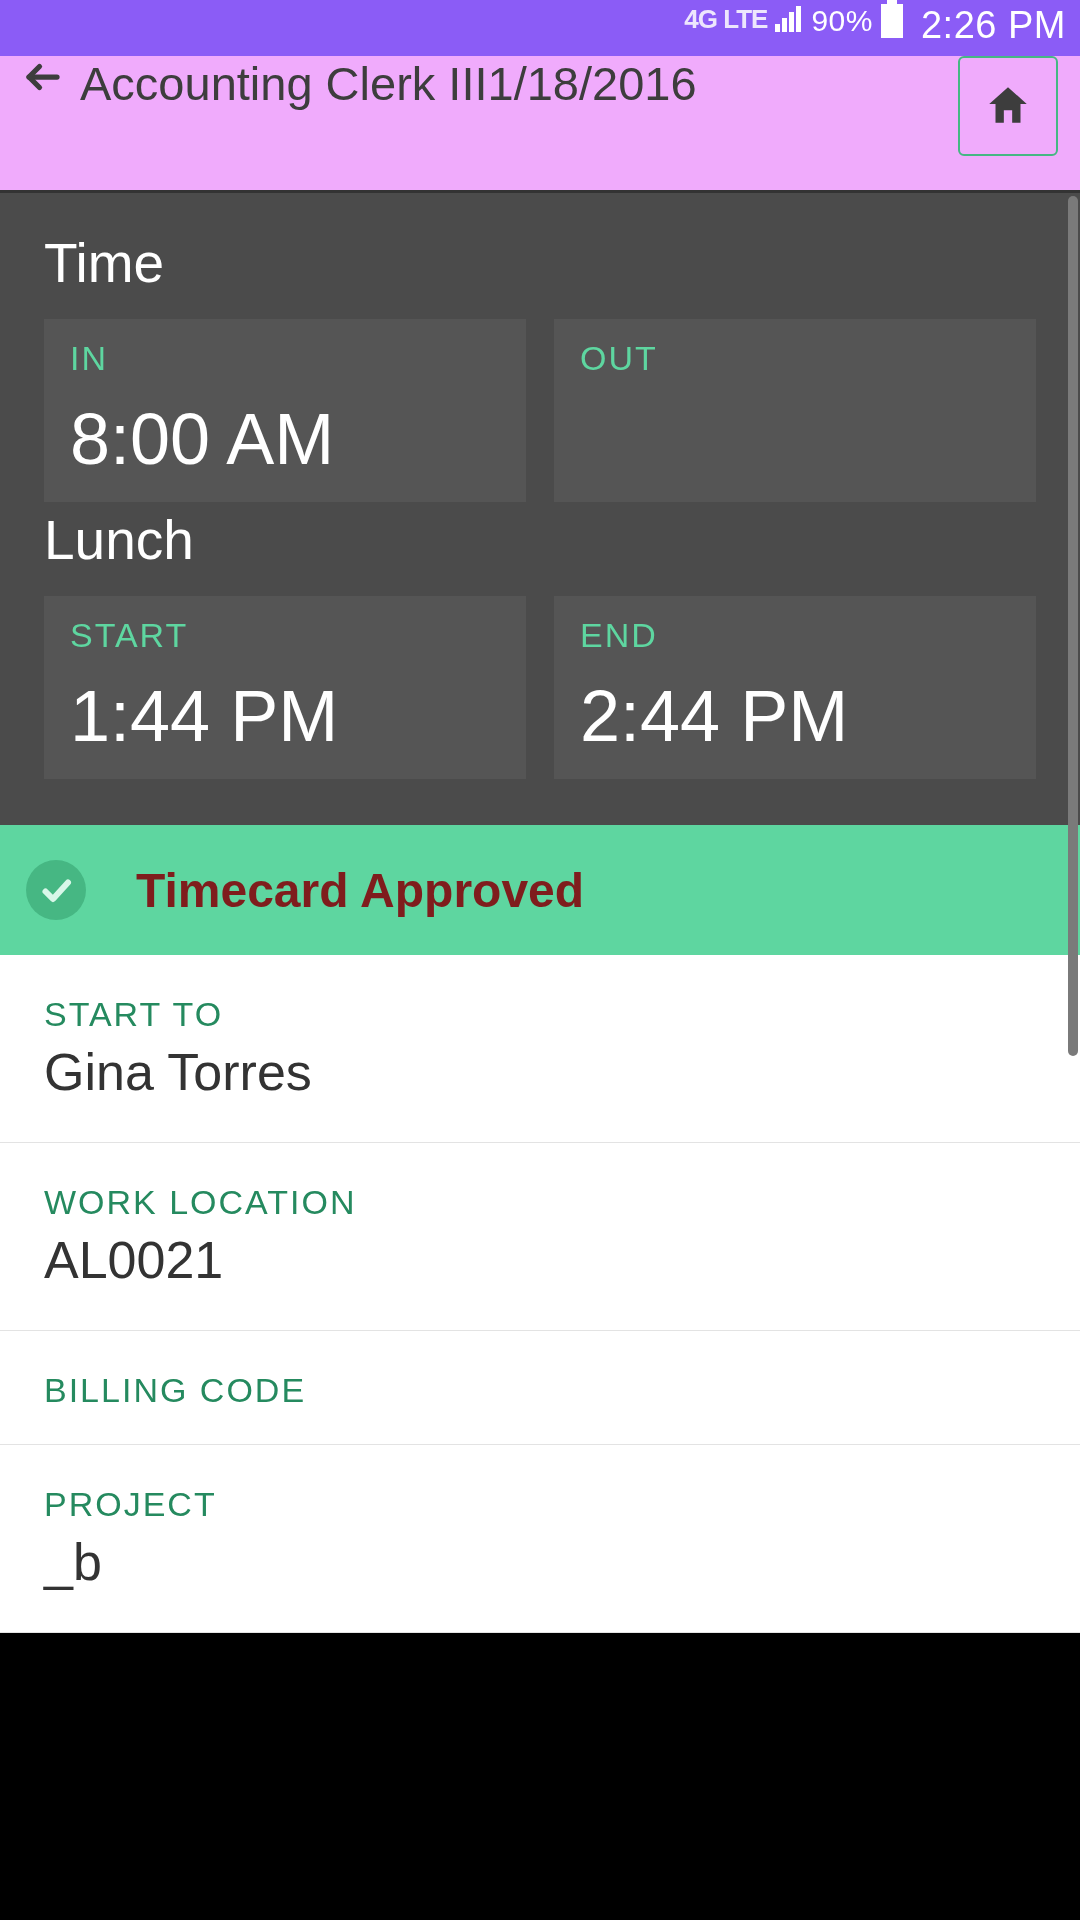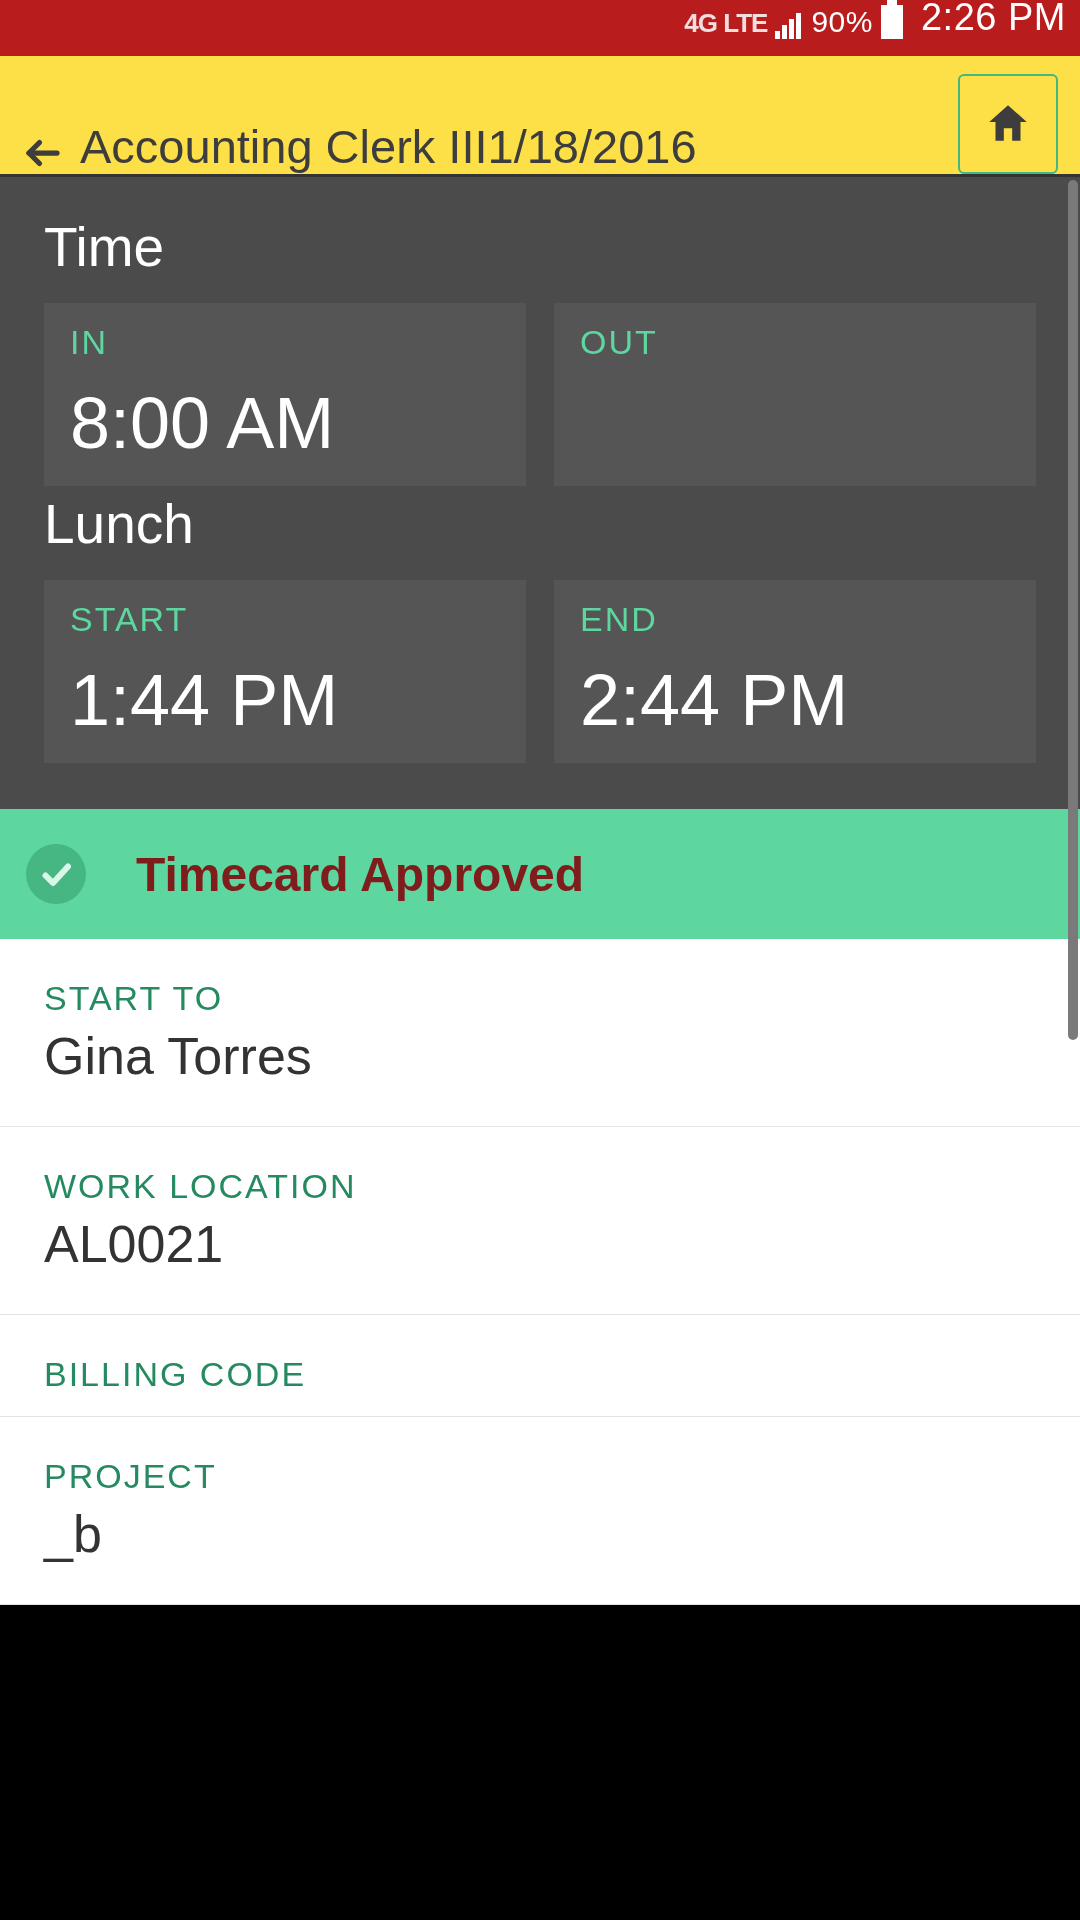--- a/index.html
+++ b/index.html
@@ -1,35 +1,35 @@
 <!DOCTYPE html>
 <html><head>
 <meta charset="utf-8">
 <style>
 * { margin: 0; padding: 0; box-sizing: border-box; font-family: sans-serif; }
 html, body { width: 1080px; height: 1920px; overflow: hidden; background: #000; }
 
 .status-bar {
-  height: 56px; background: #b91c1c; color: #fff; display: flex;
-  justify-content: flex-end; align-items: flex-end; padding: 17px 14px;
+  height: 56px; background: #8b5cf6; color: #fff; display: flex;
+  justify-content: flex-end; align-items: flex-start; padding: 4px 14px;
   font-size: 38px; letter-spacing: 0.5px; font-weight: 300;
 }
 .status-bar .net { font-size: 26px; font-weight: 600; margin-right: 6px; opacity: 0.85; letter-spacing: -1px; }
 .status-bar .bars {
   display: inline-flex; align-items: flex-end; height: 28px; margin-right: 10px;
 }
 .status-bar .bars span { width: 5px; background: #fff; margin-left: 2px; }
 .status-bar .bars span:nth-child(1){height:8px} .status-bar .bars span:nth-child(2){height:14px}
 .status-bar .bars span:nth-child(3){height:20px} .status-bar .bars span:nth-child(4){height:26px}
 .status-bar .pct { font-size: 30px; margin-right: 8px; }
 .status-bar .batt { width: 22px; height: 34px; background:#fff; margin-right: 18px; position: relative; }
 .status-bar .batt::before { content:""; position:absolute; top:-5px; left:6px; width:10px; height:5px; background:#fff; }
 
 .header {
-  height: 118px; background: #fde047; display: flex; align-items: flex-end;
+  height: 134px; background: #f0abfc; display: flex; align-items: flex-start;
   padding: 0 22px; color: #4a4a4a;
 }
 .header .back { margin-right: 16px; display:flex; align-items:center; }
 .header .title { font-size: 47px; font-weight: 400; color:#3d3d3d; }
 .header .date  { font-size: 47px; font-weight: 400; color:#3d3d3d; }
 .header .spacer { flex:1; }
 .header .home-btn {
   width: 100px; height: 100px; border: 2px solid #45b783; border-radius: 6px;
   display:flex; align-items:center; justify-content:center;
 }
@@ -133,21 +133,21 @@
 
   <div class="white-list">
     <div class="row">
       <div class="rlbl">START TO</div>
       <div class="rval">Gina Torres</div>
     </div>
     <div class="row">
       <div class="rlbl">WORK LOCATION</div>
       <div class="rval">AL0021</div>
     </div>
-    <div class="row" style="padding-bottom:14px">
+    <div class="row" style="padding-bottom:26px">
       <div class="rlbl">BILLING CODE</div>
       <div class="rval"></div>
     </div>
     <div class="row">
       <div class="rlbl">PROJECT</div>
       <div class="rval">_b</div>
     </div>
   </div>
 </div>
 

